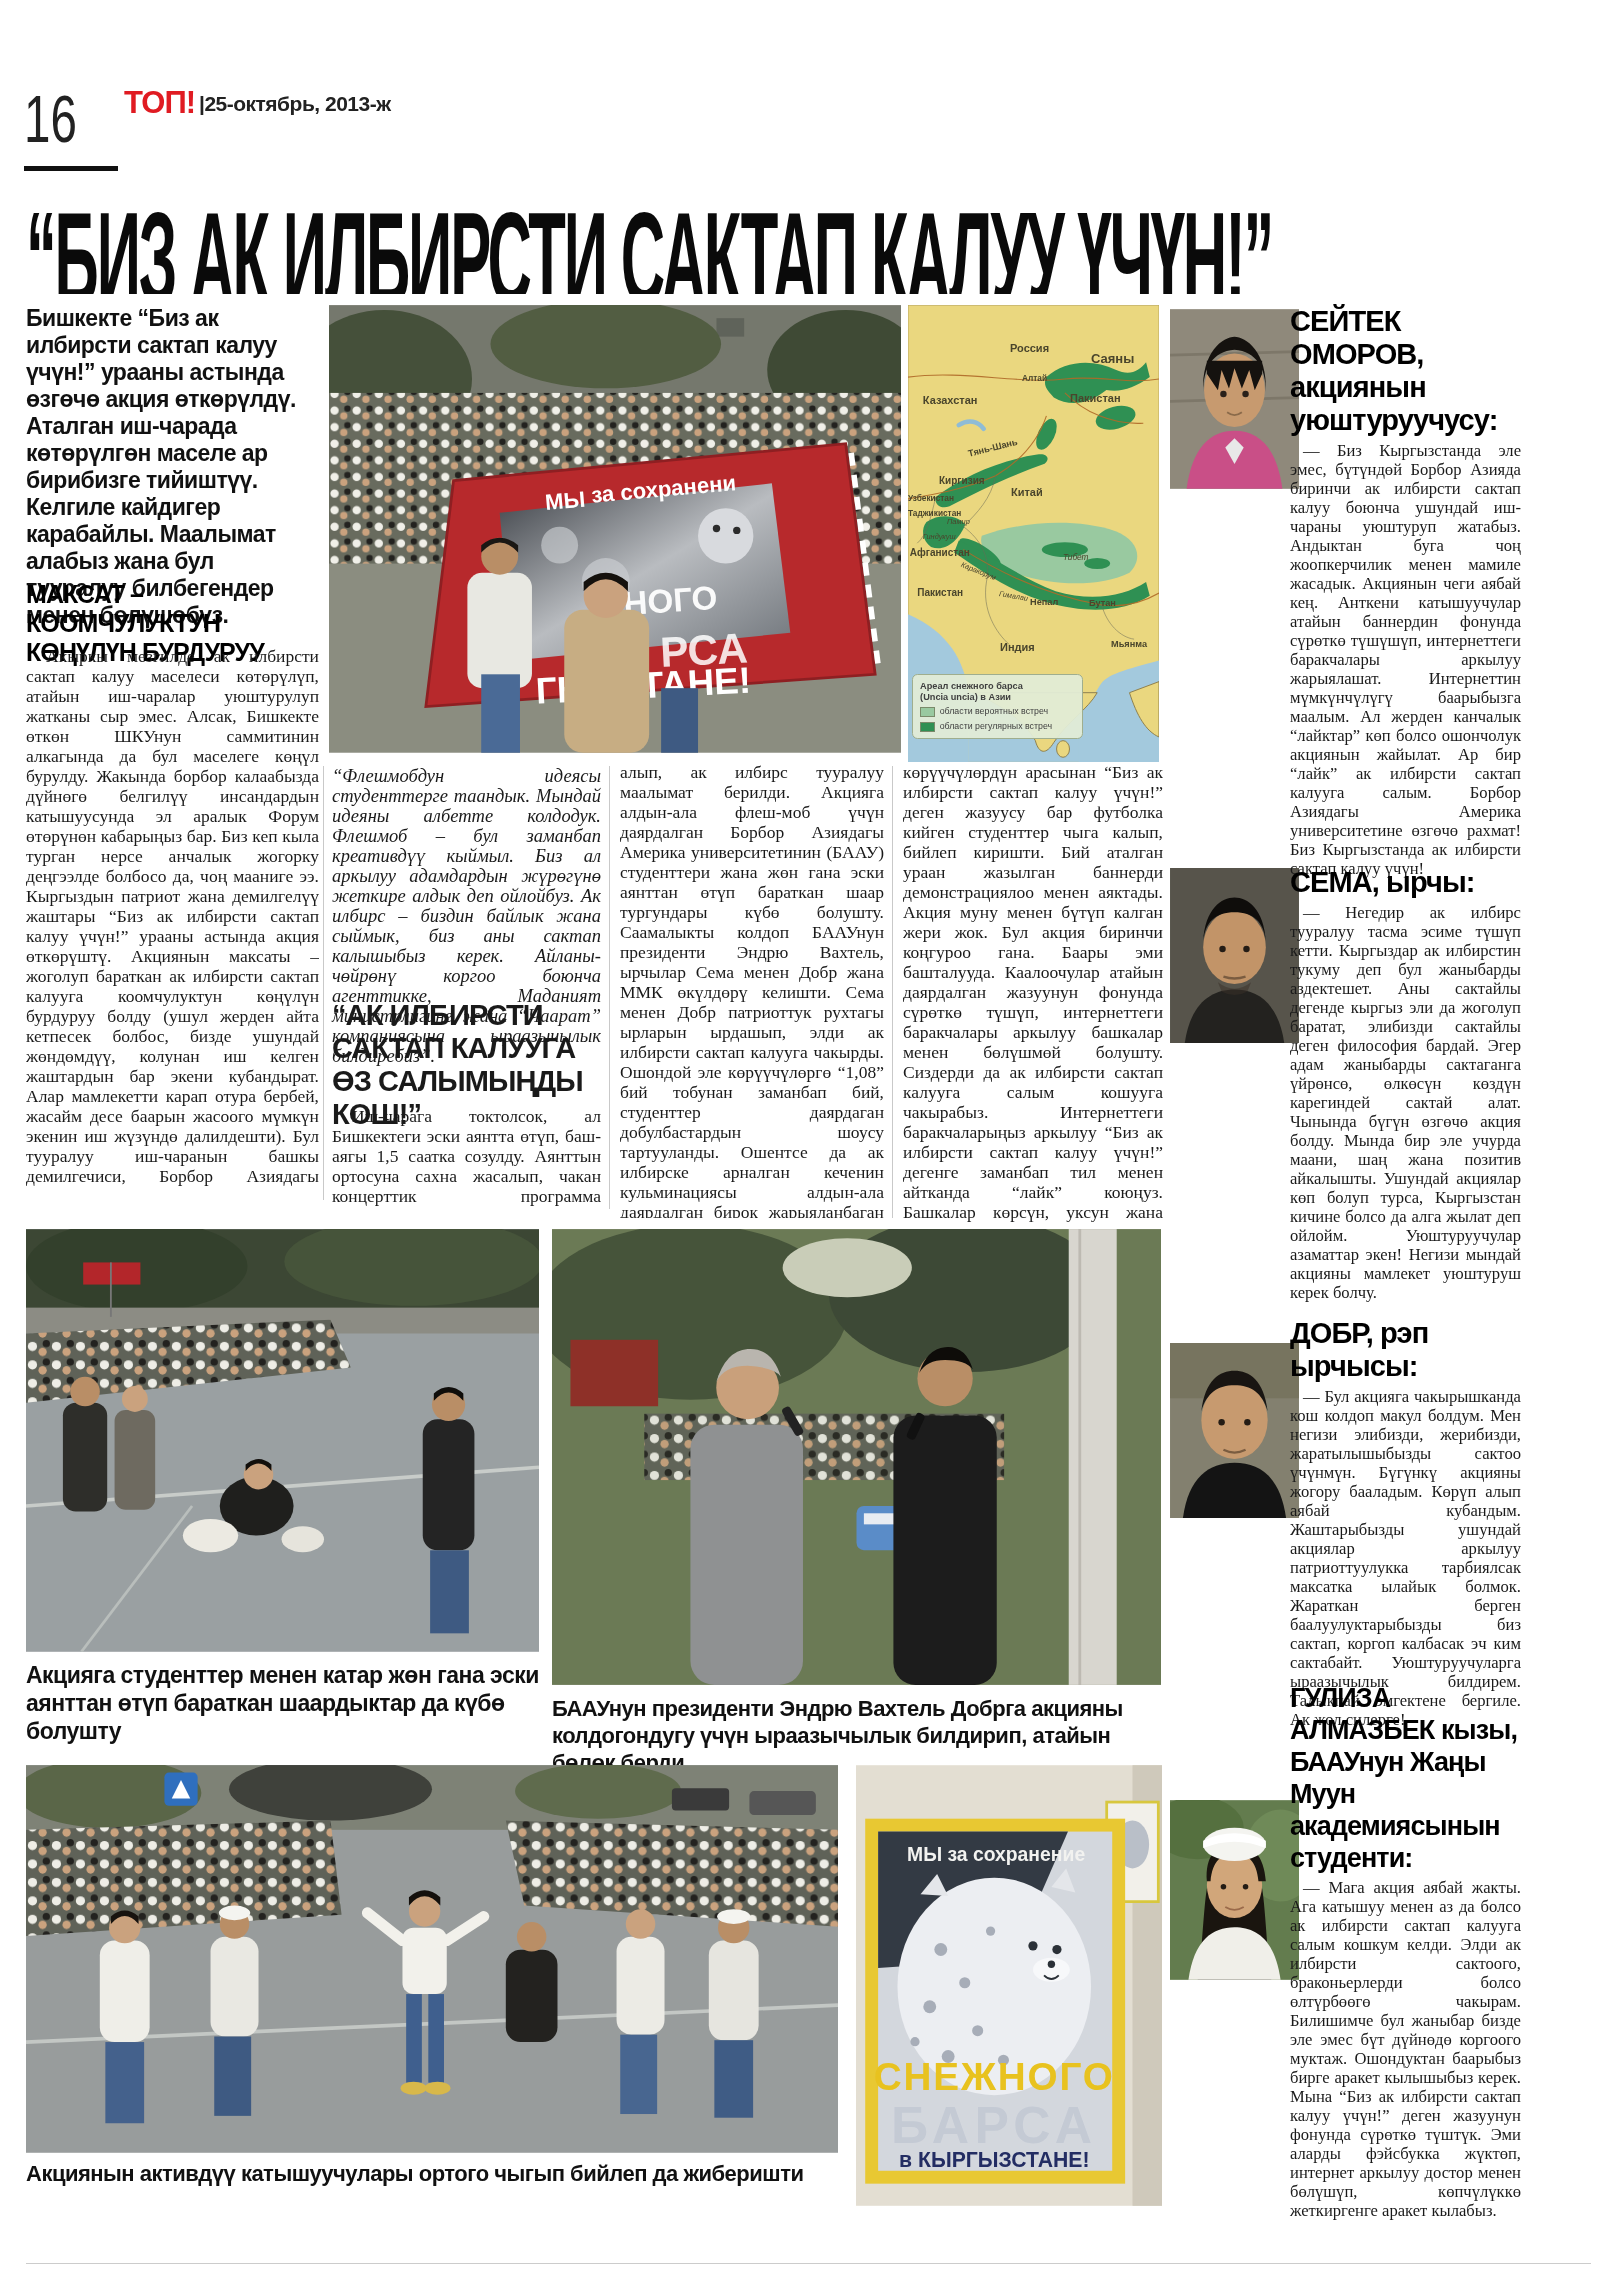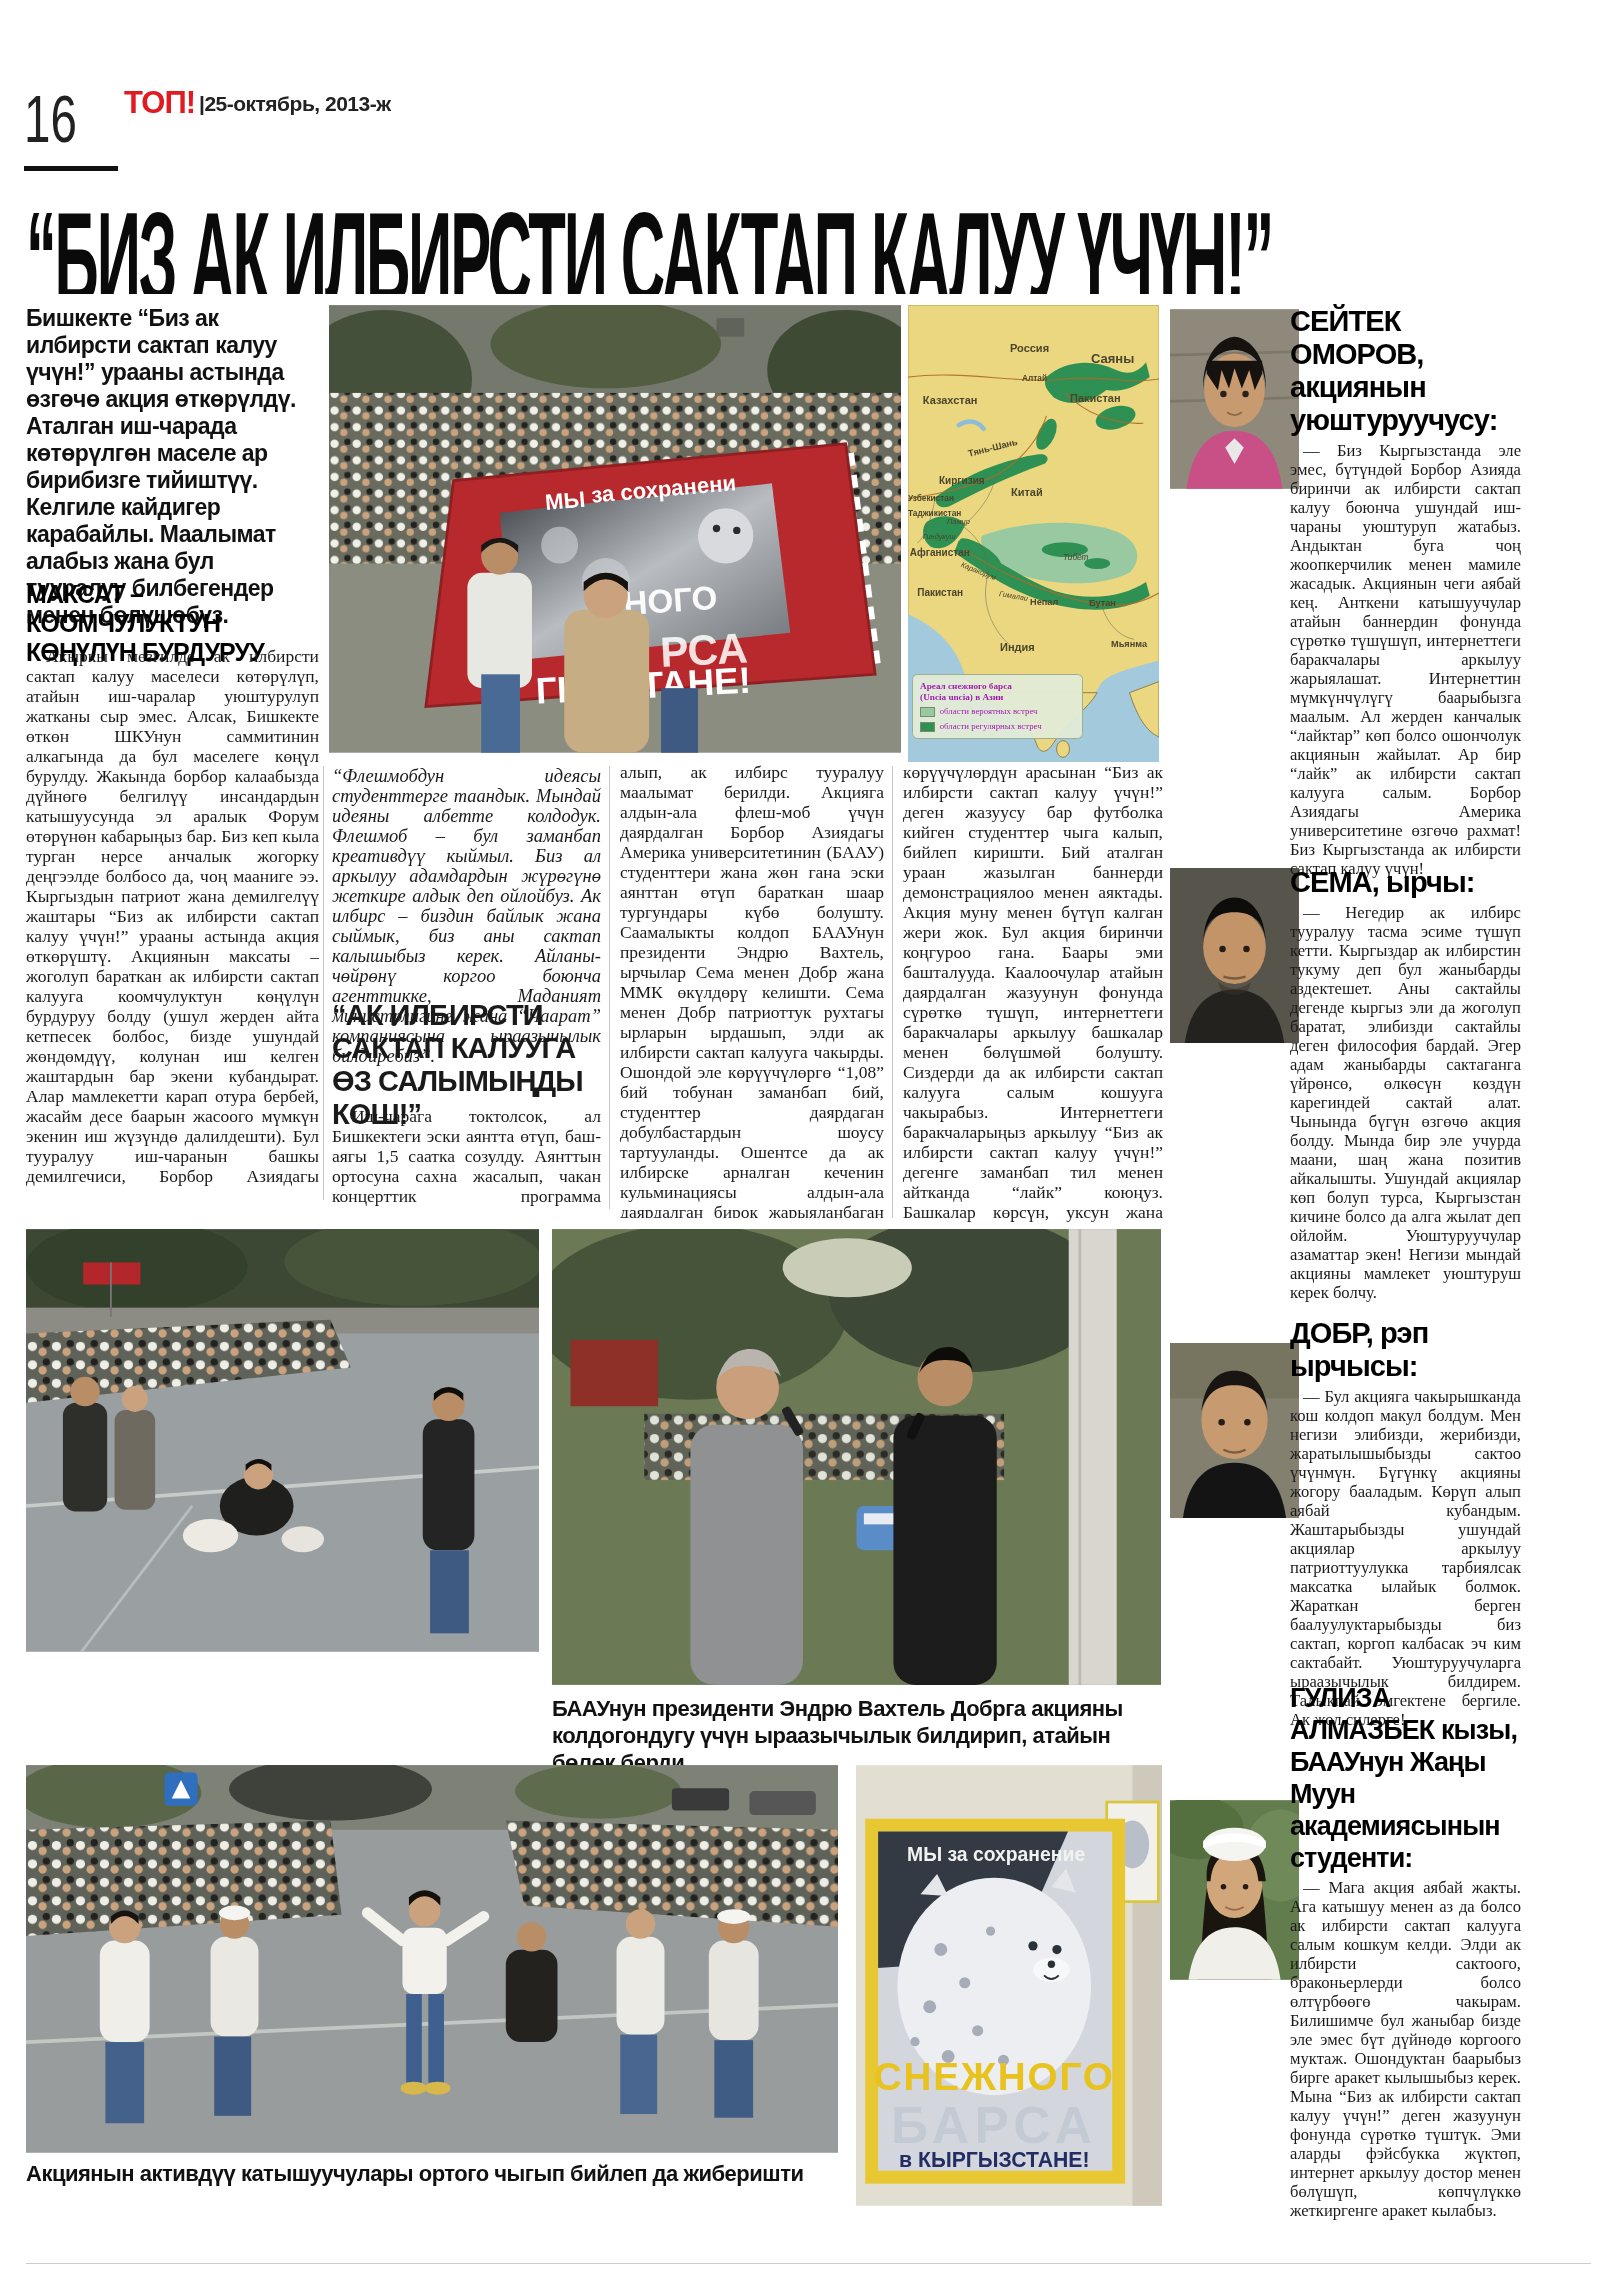--- a/index.html
+++ b/index.html
@@ -11,21 +11,21 @@
   .indent{text-indent:20px;}
   .italicq{font-family:"Liberation Serif",serif;font-style:italic;font-size:18.5px;line-height:20px;text-align:justify;}
   .colhead{font-family:"Liberation Sans",sans-serif;font-weight:bold;letter-spacing:-0.9px;}
   .caption{font-family:"Liberation Sans",sans-serif;font-weight:bold;font-size:23px;line-height:28px;letter-spacing:-0.5px;color:#111;}
   .rule{position:absolute;width:0.9px;background:#c9c9c9;}
   .sb-section{position:absolute;left:0;width:231px;}
   .sb-name{font-family:"Liberation Sans",sans-serif;font-weight:bold;font-size:29px;line-height:33px;letter-spacing:-0.9px;color:#000;}
   .sb-body{font-family:"Liberation Serif",serif;font-size:16.6px;line-height:19px;text-align:justify;margin-top:3.7px;}
   .maplabel{position:absolute;font-family:"Liberation Sans",sans-serif;font-weight:bold;color:#4a452c;white-space:nowrap;}
   .legend{position:absolute;left:3.7px;top:369px;width:155px;background:rgba(226,236,214,0.95);
-          border:0.9px solid #9fae8e;border-radius:5.5px;padding:5.5px 7.4px;font-family:Liberation Serif, serif;color:#a21caf;}
+          border:0.9px solid #9fae8e;border-radius:5.5px;padding:5.5px 7.4px;font-family:Liberation Sans, sans-serif;color:#404040;}
   .legend .t{font-size:9.2px;font-weight:bold;line-height:11px;}
   .legend .it{font-size:8.8px;line-height:10.6px;margin-top:3.7px;display:flex;align-items:flex-start;}
   .sw{display:inline-block;width:13px;height:8.3px;margin-right:4.6px;margin-top:0.9px;border:0.9px solid #7a8a6a;flex:none;}
 </style>
 </head>
 <body>
 
 <div id="page">
 
   <div class="abs sans" style="left:24px;top:81px;width:96px;font-size:66px;font-weight:normal;transform:scaleX(0.72);transform-origin:0 0;color:#222;">16</div>
@@ -202,20 +202,21 @@
         <circle cx="252" cy="266" r="16" fill="#caa27e"></circle>
         <path d="M238,262 q14,-16 28,0 l0,-7 q-14,-12 -28,0 z" fill="#120f0c"></path>
       <ellipse cx="200" cy="332" rx="30" ry="18" fill="#eceae2"></ellipse>
         <ellipse cx="300" cy="336" rx="23" ry="14" fill="#e6e4dc"></ellipse>
       <rect x="430" y="206" width="56" height="142" rx="16" fill="#242424"></rect>
         <circle cx="458" cy="190" r="18" fill="#b98e66"></circle>
         <path d="M442,186 q16,-18 32,0 l0,-8 q-16,-14 -32,0 z" fill="#0f0d0a"></path>
       <rect x="438" y="348" width="42" height="90" fill="#3e5a82"></rect>
     </svg>
   </div>
+  <div class="abs caption" style="left:26px;top:1661px;width:517px;">Акцияга студенттер менен катар жөн гана эски аянттан өтүп бараткан шаардыктар да күбө болушту</div>
 
   <div class="abs" style="left:552px;top:1229px;width:609px;height:456px;">
     <svg width="609" height="456" xmlns="http://www.w3.org/2000/svg" viewBox="0 0 660 494">
       <rect width="660" height="494" fill="#6b7a55"></rect>
       <ellipse cx="150" cy="90" rx="170" ry="95" fill="#46543a"></ellipse>
       <ellipse cx="450" cy="70" rx="150" ry="85" fill="#3d4936"></ellipse>
       <ellipse cx="320" cy="42" rx="70" ry="32" fill="#c9cdb8"></ellipse>
       <rect x="560" y="0" width="52" height="494" fill="#d8d6cf"></rect>
         <line x1="572" y1="0" x2="572" y2="494" stroke="#bdbab2" stroke-width="3"></line>
       <rect x="20" y="120" width="95" height="72" fill="#8e3028"></rect>

